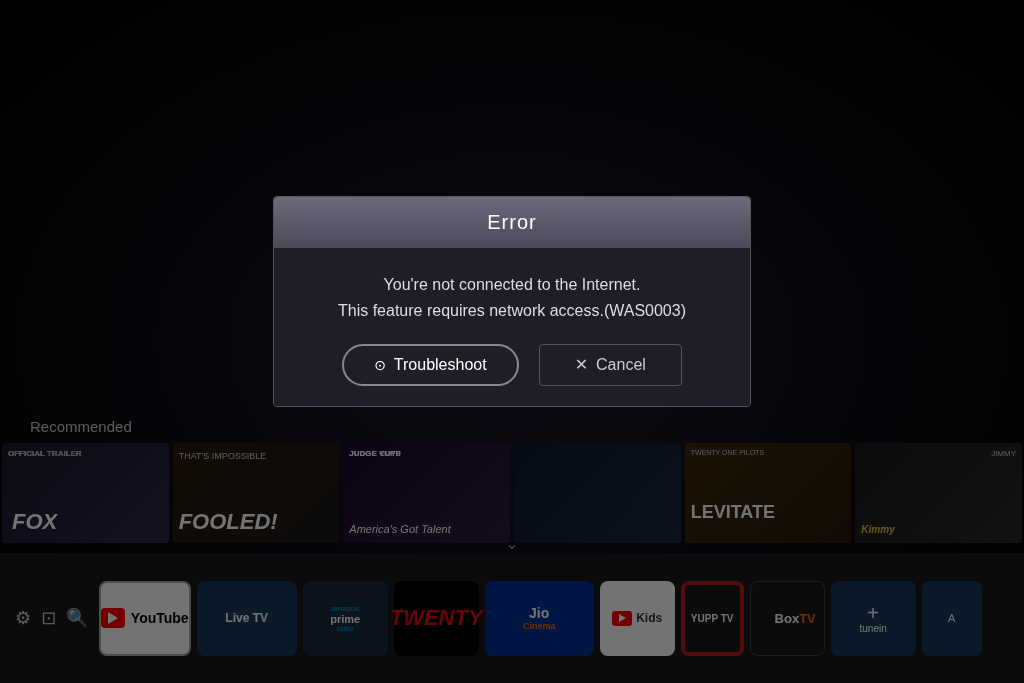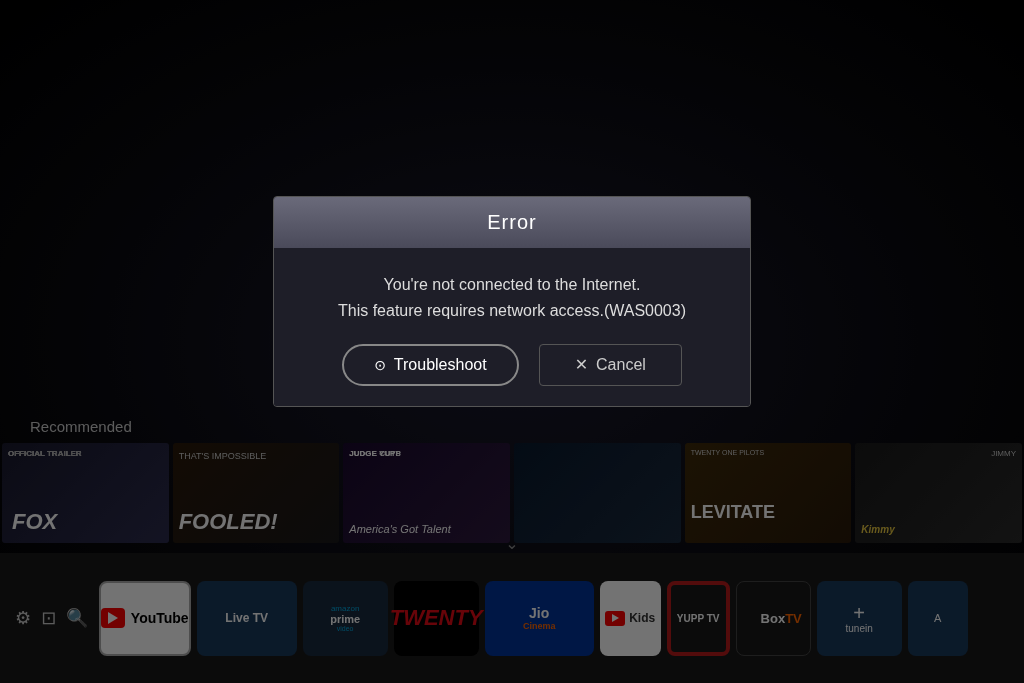--- a/index.html
+++ b/index.html
@@ -274,21 +274,21 @@
       font-weight: bold;
     }
     .cinema-text {
       color: #ff6600;
       font-size: 9px;
       font-weight: bold;
     }
 
     .app-tile-kids {
       background: #fff;
-      width: 61px;
+      width: 75px;
       gap: 4px;
     }
     .kids-yt {
       width: 20px;
       height: 15px;
       background: #ff0000;
       border-radius: 3px;
       display: flex;
       align-items: center;
       justify-content: center;

